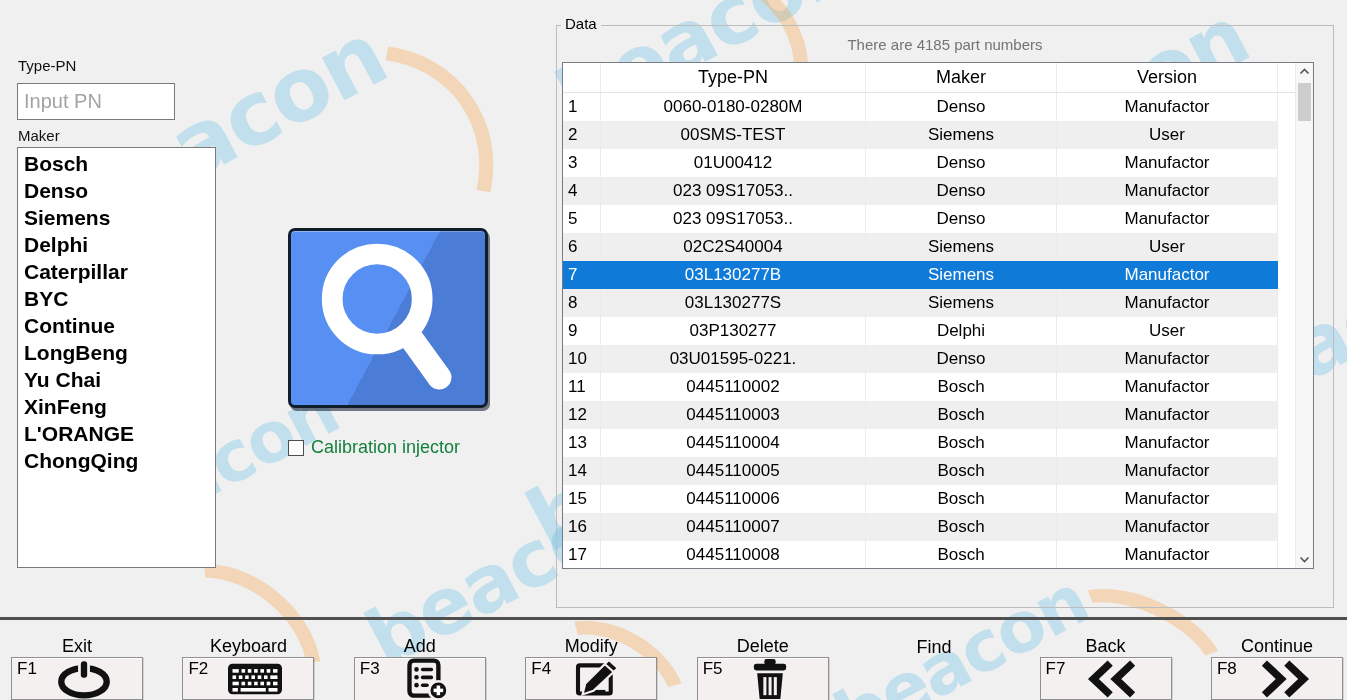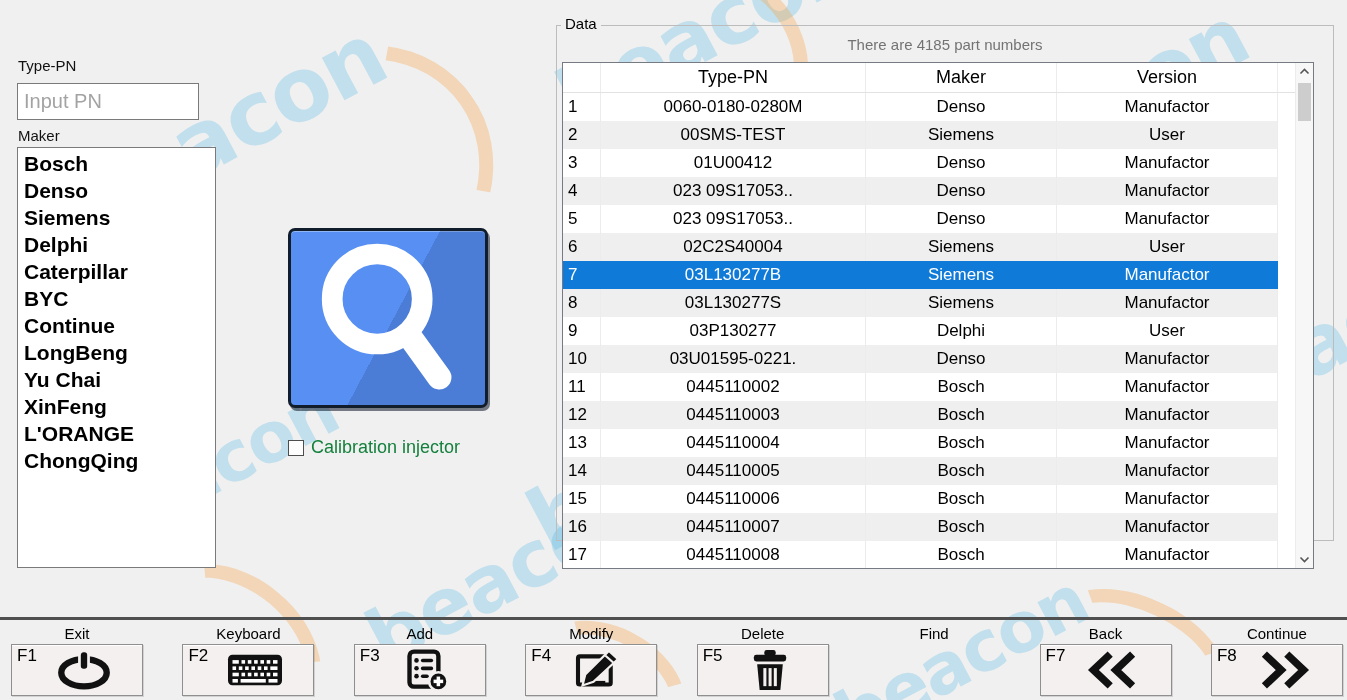--- a/index.html
+++ b/index.html
@@ -8,21 +8,21 @@
 
   
   .wm-layer{position:absolute;inset:0;z-index:0;pointer-events:none;}
   .wm{position:absolute;font-weight:bold;letter-spacing:-2px;color:rgba(86,186,228,0.30);
       font-family:"DejaVu Sans",sans-serif;white-space:nowrap;}
   .swoosh{position:absolute;border:14px solid transparent;border-top-color:rgba(245,170,90,0.38);
       border-radius:50%;}
 
   
   .fld-label{position:absolute;font-size:15px;color:#111;z-index:2;}
-  .pn-input{position:absolute;left:17px;top:83px;width:182px;height:37px;border:1px solid #7a7a7a;
+  .pn-input{position:absolute;left:17px;top:83px;width:158px;height:37px;border:1px solid #7a7a7a;
       background:#fff;font-size:20px;color:#444;padding:0 6px;box-sizing:border-box;z-index:2;
       font-family:"Liberation Sans",sans-serif;}
   .pn-input::placeholder{color:#a3a3a3;opacity:1;}
   .maker-list{position:absolute;left:17px;top:147px;width:199px;height:421px;border:1px solid #7a7a7a;
       background:#fff;box-sizing:border-box;padding:2px 6px;z-index:2;overflow:hidden;}
   .maker-item{font-size:21px;font-weight:bold;color:#000;line-height:27px;cursor:default;}
 
   
   .search-btn{position:absolute;left:288px;top:228px;width:200px;height:180px;z-index:2;
       border:3px solid #121d2c;border-radius:7px;background:#578ff2;cursor:pointer;padding:0;
@@ -30,21 +30,21 @@
   .search-btn .shade{position:absolute;inset:0;
       background:linear-gradient(118deg, rgba(0,0,0,0) 52%, rgba(20,40,90,.18) 52%);}
   .search-btn svg{position:relative;z-index:1;}
 
   
   .chk-row{position:absolute;left:288px;top:437px;display:flex;align-items:center;z-index:2;cursor:default;}
   .chk-box{width:14px;height:14px;border:1px solid #4d4d4d;background:#fdfdfd;margin-right:7px;}
   .chk-label{font-size:18px;color:#15803d;}
 
   
-  .groupbox{position:absolute;left:556px;top:25px;width:778px;height:516px;
+  .groupbox{position:absolute;left:556px;top:25px;width:778px;height:583px;
       border:1px solid #bcbcbc;z-index:2;box-sizing:border-box;}
   .groupbox-label{position:absolute;left:4px;top:-11px;background:#f0f0f0;padding:0 4px;
       font-size:15px;color:#000;}
   .count-text{position:absolute;left:0;right:0;top:10px;text-align:center;font-size:15px;color:#737373;}
 
   .grid{position:absolute;left:5px;top:36px;width:752px;height:507px;border:1px solid #767b83;
       background:#fff;box-sizing:border-box;display:flex;}
   .grid-cols{flex:1;overflow:hidden;}
   .grid-row{display:grid;grid-template-columns:38px 265px 191px 221px 1fr;height:28px;}
   .grid-row.header{height:29px;border-bottom:1px solid #e2e2e2;}
@@ -60,21 +60,21 @@
   .vs-arrow{position:absolute;left:0;width:17px;height:17px;display:flex;align-items:center;justify-content:center;cursor:pointer;}
   .vs-arrow.up{top:0;}
   .vs-arrow.down{bottom:0;}
   .vs-thumb{position:absolute;left:2px;top:20px;width:13px;height:38px;background:#cdcdcd;cursor:pointer;}
 
   
   .toolbar-sep{position:absolute;left:0;top:617px;width:1347px;height:3px;background:#4f4f4f;z-index:3;}
   .toolbar{position:absolute;left:0;top:622px;width:1347px;height:78px;z-index:3;
       display:flex;justify-content:space-between;padding:0 4px 0 11px;box-sizing:border-box;}
   .tb-group{width:132px;display:flex;flex-direction:column;align-items:center;}
-  .tb-label{font-size:15px;color:#000;height:22px;display:flex;align-items:center;}
+  .tb-label{font-size:18px;color:#000;height:22px;display:flex;align-items:center;margin-top:14px;}
   .tb-btn{position:relative;width:132px;height:52px;background:#f3f0ef;border:1px solid #8f8f8f;
       box-shadow:1px 1px 0 rgba(0,0,0,.12), inset 0 1px 0 #fff;cursor:pointer;
       display:flex;align-items:center;justify-content:center;padding:0;}
   .tb-fkey{position:absolute;left:5px;top:1px;font-size:17px;color:#000;
       font-family:"Liberation Sans",sans-serif;}
 </style>
 </head>
 <body>
 
 <div class="screen">

